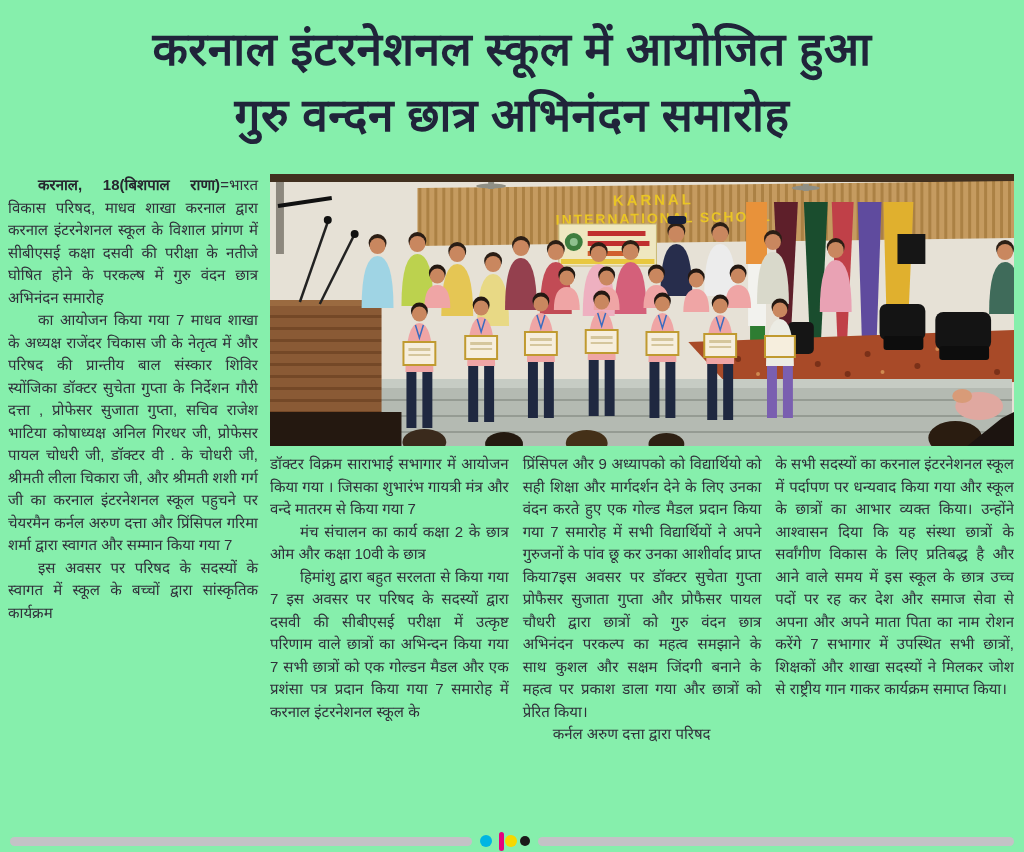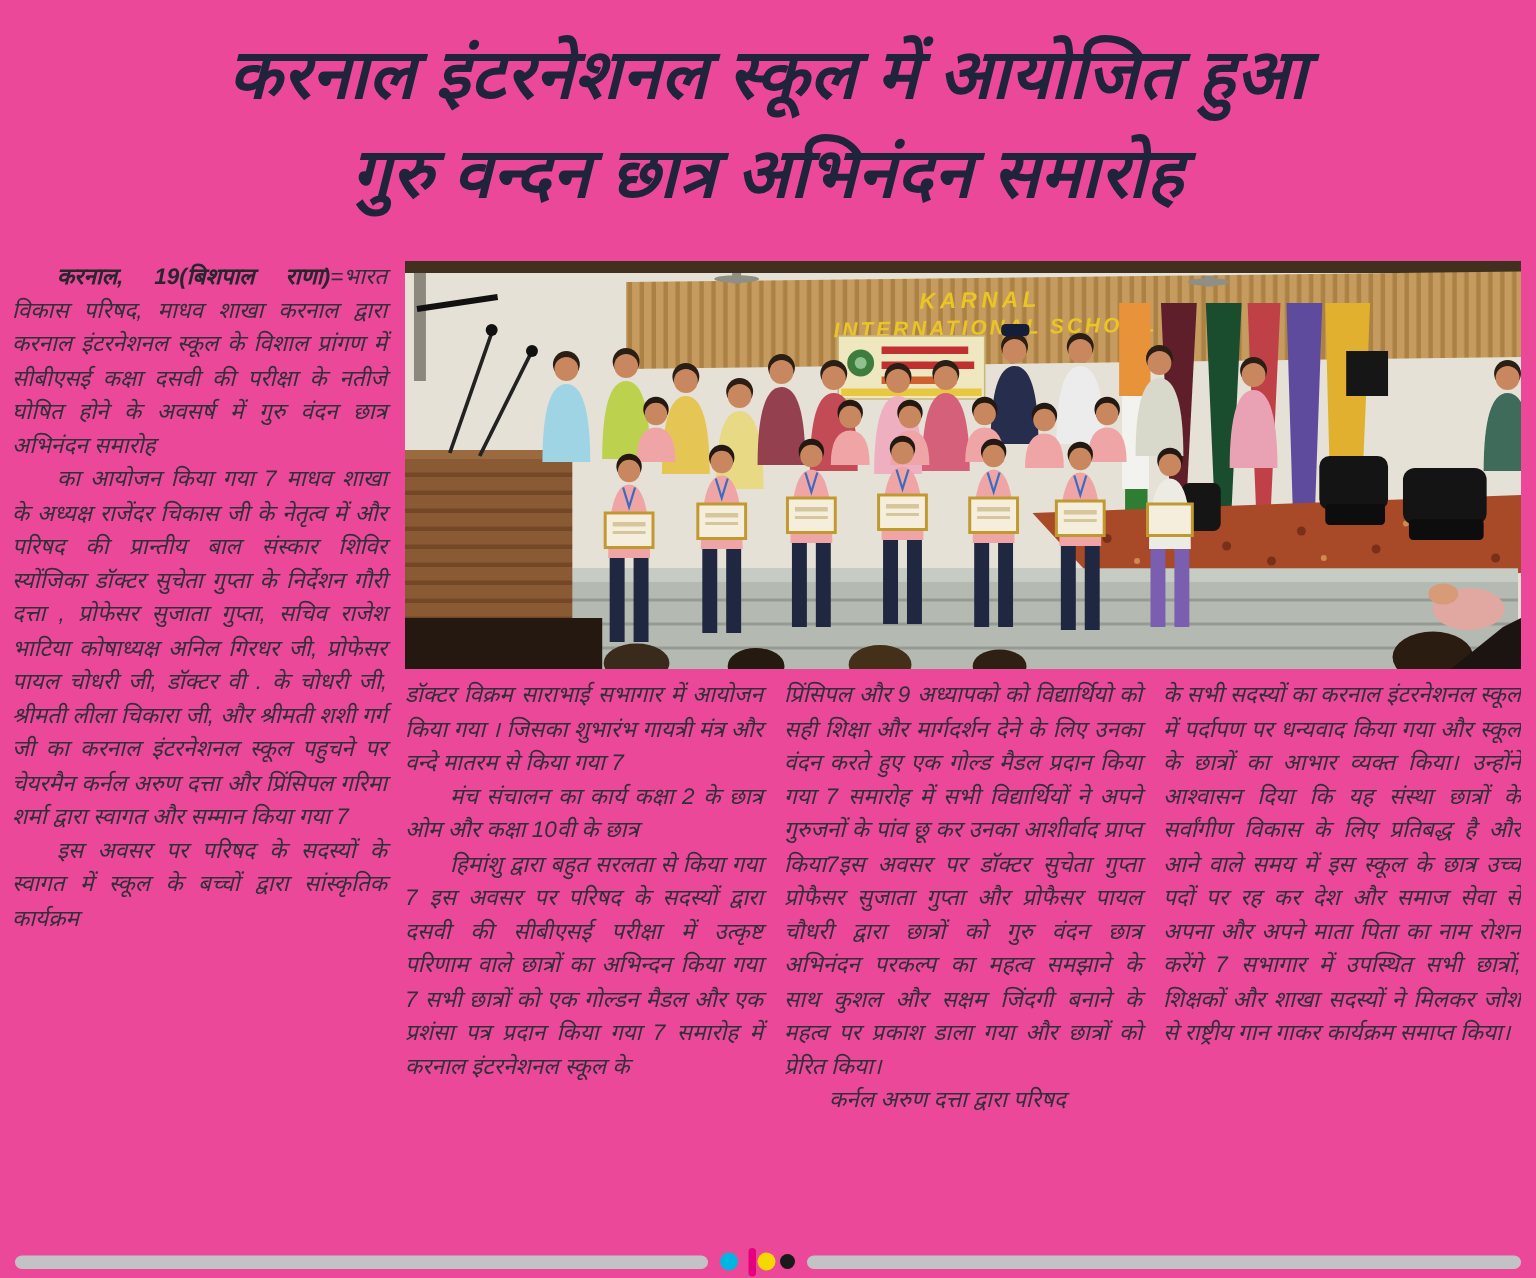--- a/index.html
+++ b/index.html
@@ -1,19 +1,19 @@
 <!DOCTYPE html>
 <html><head>
 <meta charset="utf-8">
 <style>
   * { margin:0; padding:0; box-sizing:border-box; }
   body { background:#888; font-family:"Liberation Sans","DejaVu Sans",sans-serif; }
   .page {
     position:relative; width:1024px; height:852px; margin:0 auto;
-    background:#ec4899; overflow:hidden;font-style:italic;
+    background:#86efac; overflow:hidden;
   }
   
   .headline {
     position:absolute; top:16px; left:0; right:0; text-align:center;
     font-weight:bold; color:#20243a;
     font-size:46px; line-height:66px; letter-spacing:.5px;
   }
   
   .body-area {
     position:absolute; top:174px; left:8px; right:10px; bottom:22px;
@@ -53,21 +53,21 @@
 <div class="page">
 
   <div class="headline">
     <div>करनाल इंटरनेशनल स्कूल में आयोजित हुआ</div>
     <div>गुरु वन्दन छात्र अभिनंदन समारोह</div>
   </div>
 
   <div class="body-area">
 
     <div class="col1">
-      <p class="news indent"><span class="dateline">करनाल, 19(बिशपाल राणा)</span><span>=भारत विकास परिषद, माधव शाखा करनाल द्वारा करनाल इंटरनेशनल स्कूल के विशाल प्रांगण में  सीबीएसई कक्षा दसवी की परीक्षा के नतीजे घोषित होने के अवसर्ष में गुरु वंदन छात्र अभिनंदन समारोह</span></p>
+      <p class="news indent"><span class="dateline">करनाल, 18(बिशपाल राणा)</span><span>=भारत विकास परिषद, माधव शाखा करनाल द्वारा करनाल इंटरनेशनल स्कूल के विशाल प्रांगण में  सीबीएसई कक्षा दसवी की परीक्षा के नतीजे घोषित होने के परकल्ष में गुरु वंदन छात्र अभिनंदन समारोह</span></p>
       <p class="news indent">का आयोजन किया गया 7 माधव शाखा के अध्यक्ष राजेंदर चिकास जी के नेतृत्व में और परिषद की प्रान्तीय बाल संस्कार शिविर स्योंजिका डॉक्टर सुचेता गुप्ता के निर्देशन गौरी दत्ता , प्रोफेसर सुजाता गुप्ता, सचिव राजेश भाटिया कोषाध्यक्ष अनिल गिरधर जी, प्रोफेसर पायल चोधरी जी, डॉक्टर वी . के चोधरी जी, श्रीमती लीला चिकारा जी, और श्रीमती शशी गर्ग  जी का करनाल इंटरनेशनल स्कूल पहुचने पर चेयरमैन कर्नल अरुण दत्ता और प्रिंसिपल गरिमा शर्मा द्वारा स्वागत और सम्मान किया गया 7</p>
       <p class="news indent">इस अवसर पर परिषद के सदस्यों के स्वागत में स्कूल के बच्चों द्वारा सांस्कृतिक कार्यक्रम</p>
     </div>
 
     <div class="right-area">
 
       <div class="photo-wrap">
         <svg viewBox="0 0 747 272" preserveAspectRatio="none">
           <defs>
             <pattern id="wd" width="8" height="60" patternUnits="userSpaceOnUse">

